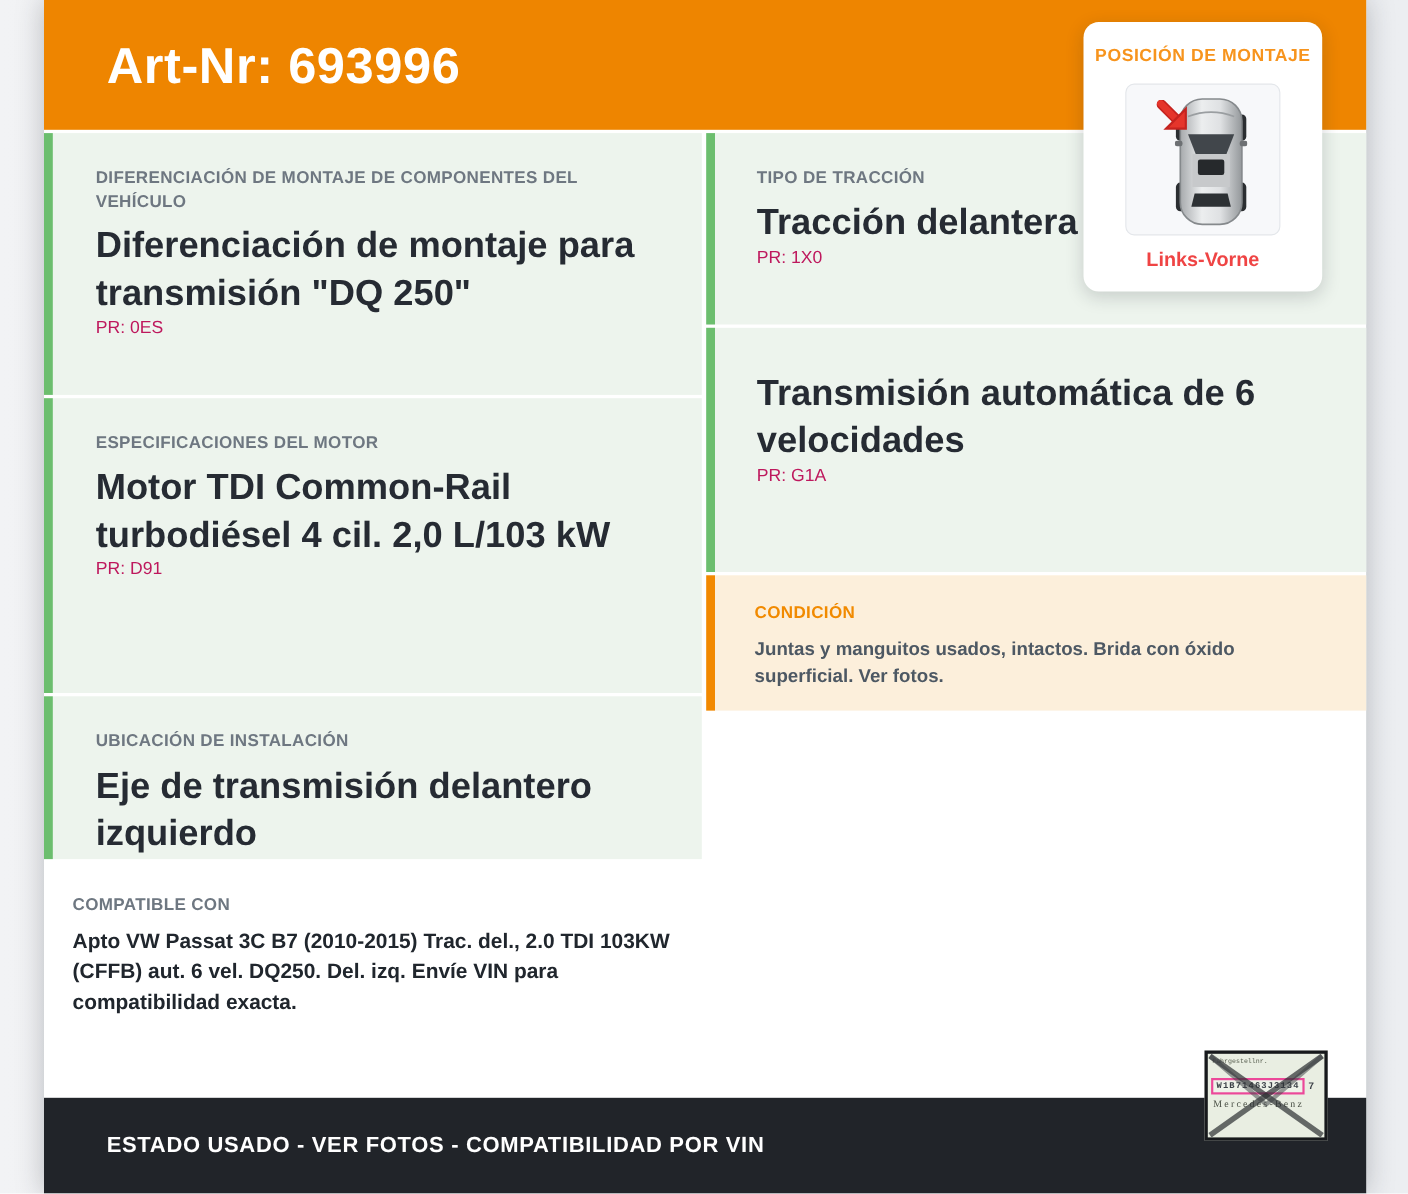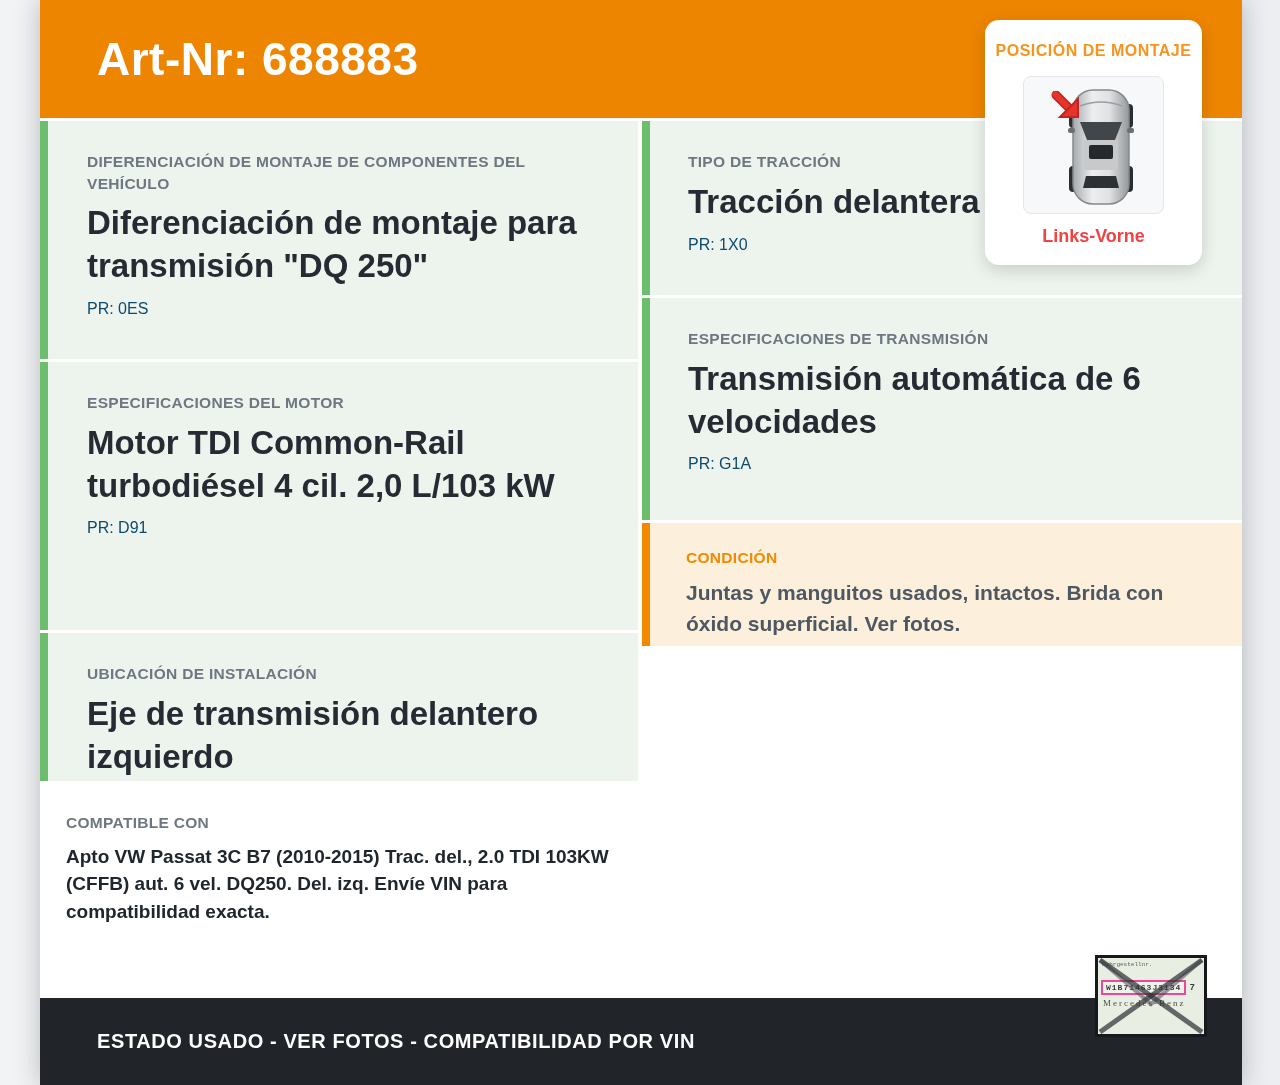--- a/index.html
+++ b/index.html
@@ -44,27 +44,27 @@
   .card-label {
     font-size:15.5px; font-weight:700; color:#6e7781;
     letter-spacing:.3px; line-height:1.4; text-transform:uppercase;
   }
   .card-label.orange { color:#f18a00; }
   .card-title {
     margin-top:8px; font-size:33px; font-weight:700;
     color:#262b33; line-height:1.3; max-width:525px;
   }
   .col-right .card-title { max-width:545px; }
-  .pr { margin-top:12px; font-size:16px; color:#0c4a6e; }
+  .pr { margin-top:2px; font-size:16px; color:#be185d; }
   .compat-text {
     margin-top:9px; font-size:19px; font-weight:700;
     color:#20262d; line-height:1.45; max-width:562px;
   }
   .cond-text {
-    margin-top:8px; font-size:21px; font-weight:600;
+    margin-top:8px; font-size:17px; font-weight:600;
     color:#4d5863; line-height:1.5; max-width:555px;
   }
   
   .h-l1 { height:238px; } .h-l2 { height:268px; } .h-l3 { height:148px; }
   .h-l4 { height:150px; }
   .h-r1 { height:174px; } .h-r2 { height:222px; } .h-r3 { height:123px; }
   
   .mount-card {
     position:absolute; left:945px; top:20px;
     width:217px; height:245px;
@@ -116,21 +116,21 @@
     font-family:"Liberation Serif","DejaVu Serif",serif;
   }
   .doc-x { position:absolute; left:0; top:0; }
 </style>
 </head>
 <body>
 
 <div class="container">
 
   <div class="header">
-    <h1>Art-Nr: 688883</h1>
+    <h1>Art-Nr: 693996</h1>
   </div>
 
   <div class="main">
 
     <div class="col col-left">
       <section class="card green h-l1">
         <div class="card-label">DIFERENCIACIÓN DE MONTAJE DE COMPONENTES DEL VEHÍCULO</div>
         <div class="card-title">Diferenciación de montaje para transmisión "DQ 250"</div>
         <div class="pr">PR: 0ES</div>
       </section>
@@ -154,21 +154,20 @@
     </div>
 
     <div class="col col-right">
       <section class="card green h-r1">
         <div class="card-label">TIPO DE TRACCIÓN</div>
         <div class="card-title">Tracción delantera</div>
         <div class="pr">PR: 1X0</div>
       </section>
 
       <section class="card green h-r2">
-        <div class="card-label">ESPECIFICACIONES DE TRANSMISIÓN</div>
         <div class="card-title">Transmisión automática de 6 velocidades</div>
         <div class="pr">PR: G1A</div>
       </section>
 
       <section class="card cream h-r3">
         <div class="card-label orange">CONDICIÓN</div>
         <div class="cond-text">Juntas y manguitos usados, intactos. Brida con óxido superficial. Ver fotos.</div>
       </section>
     </div>
   </div>

